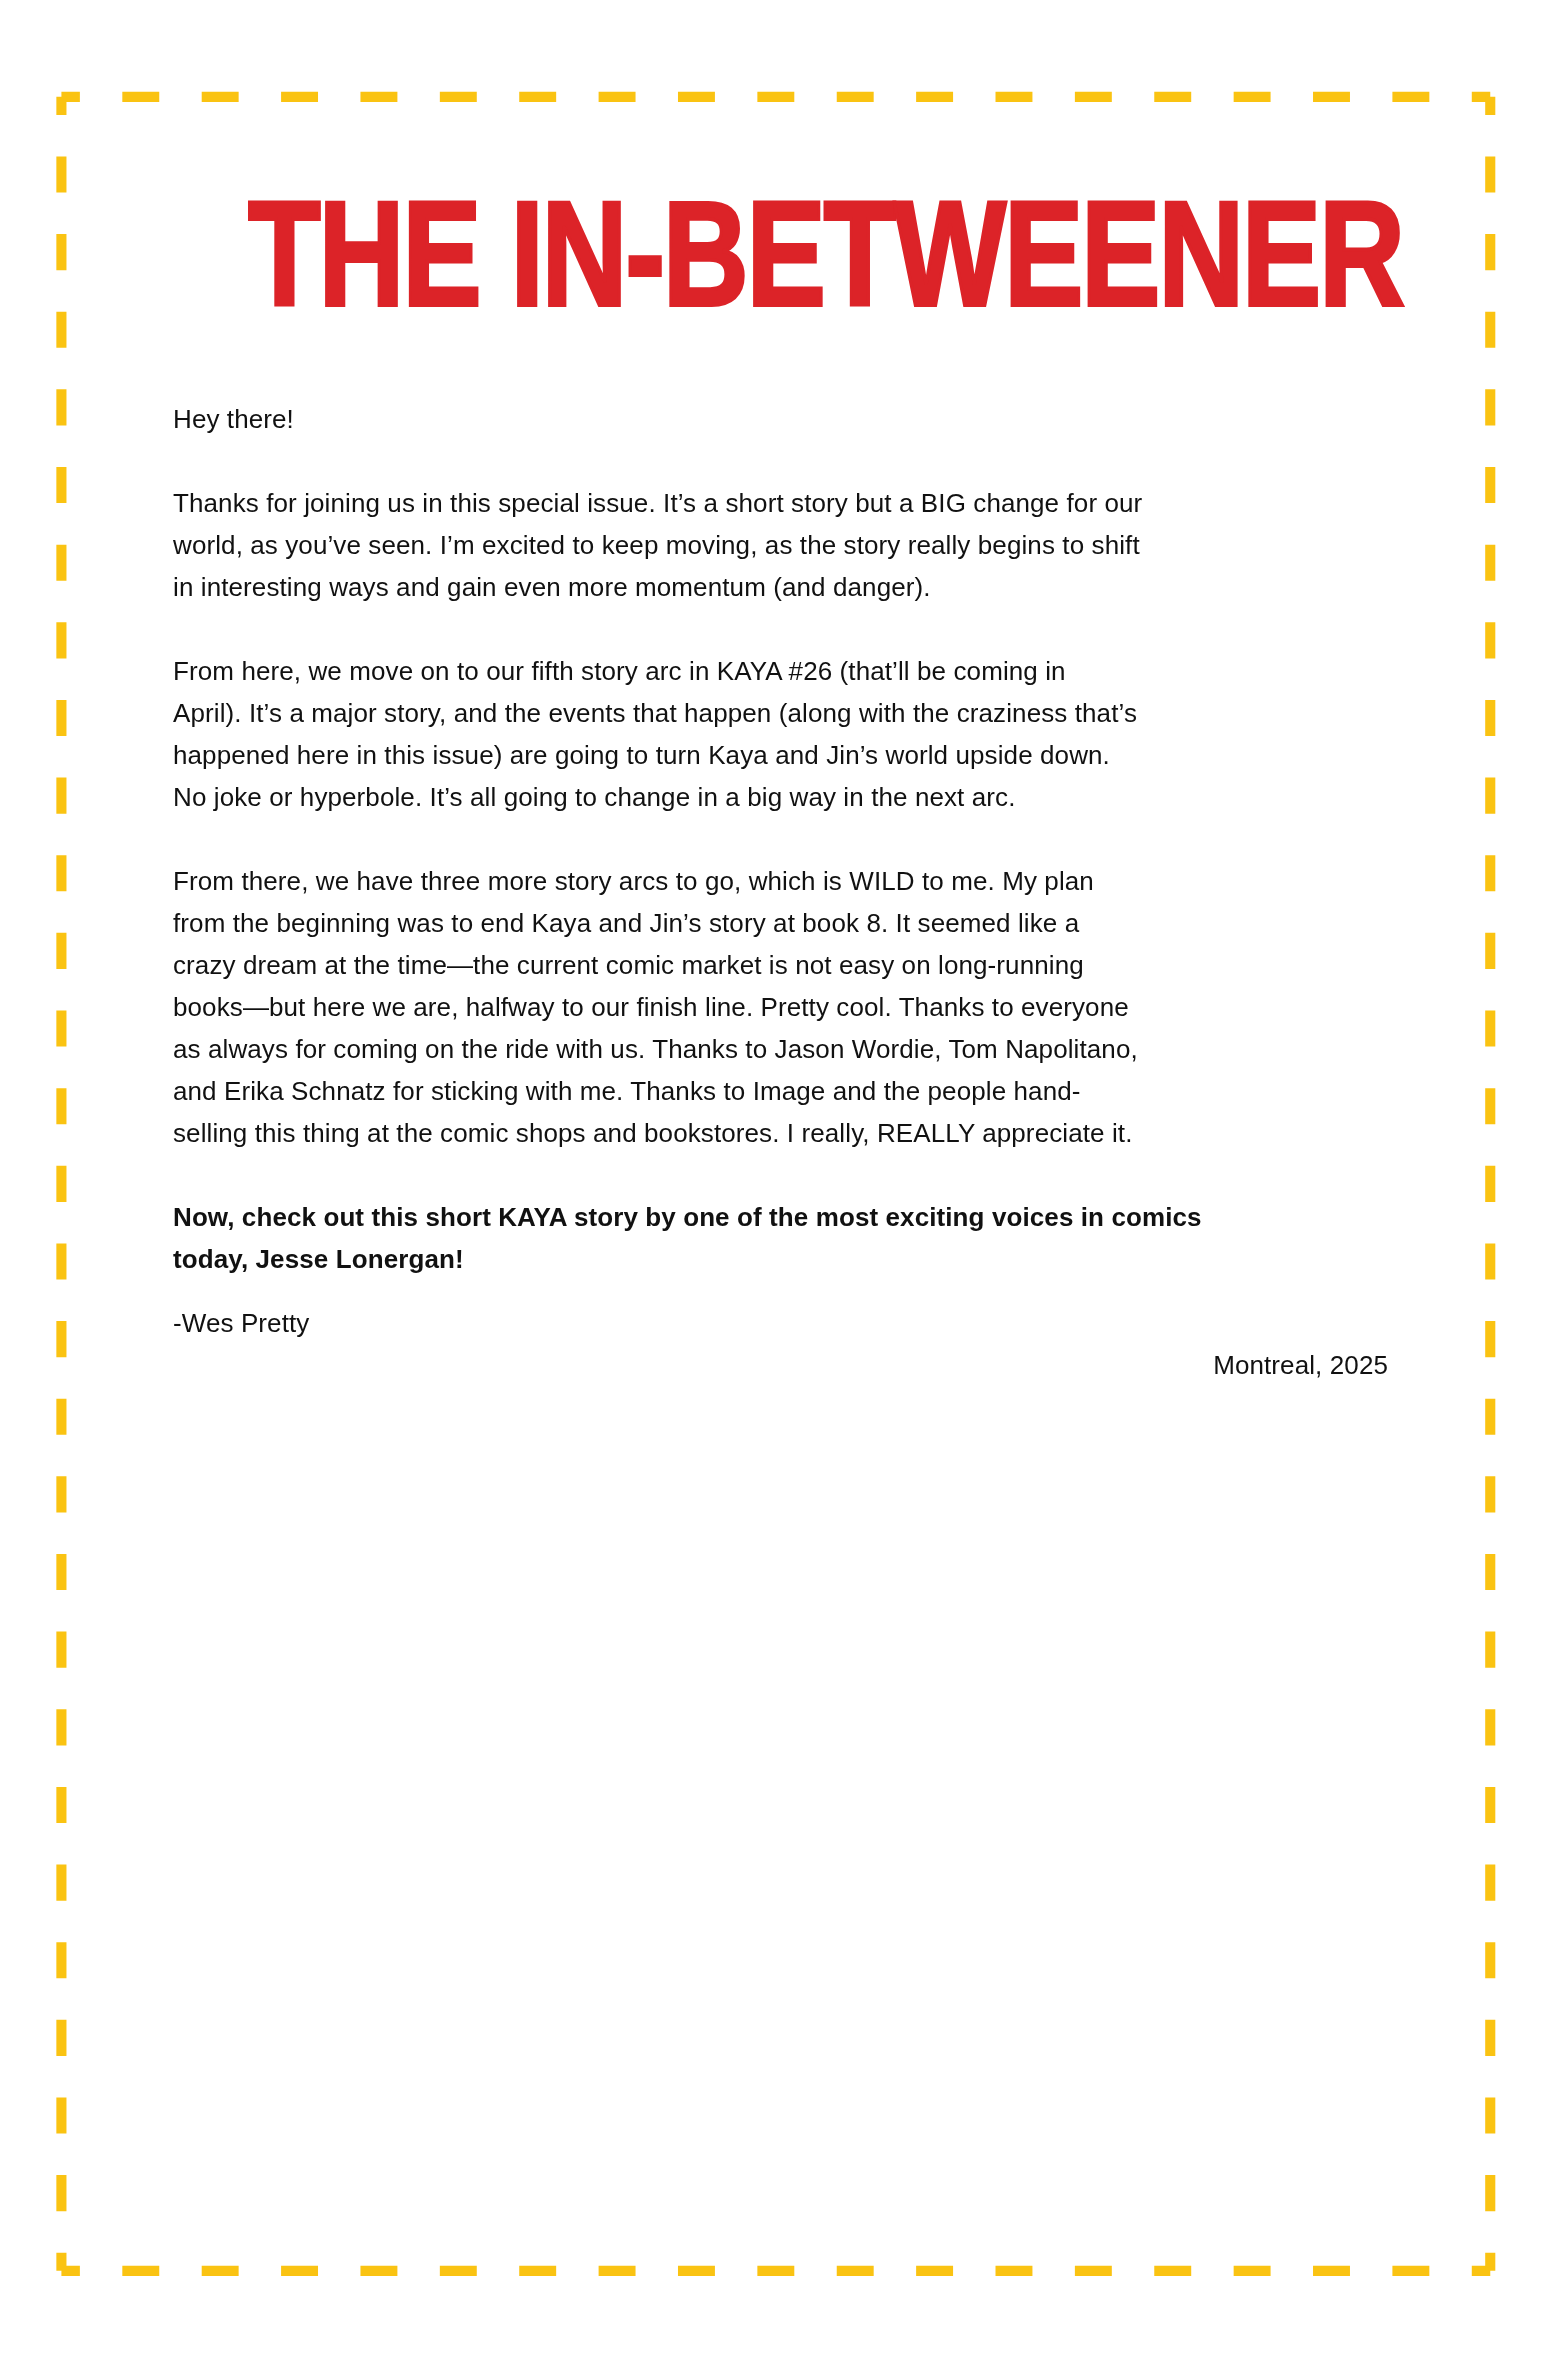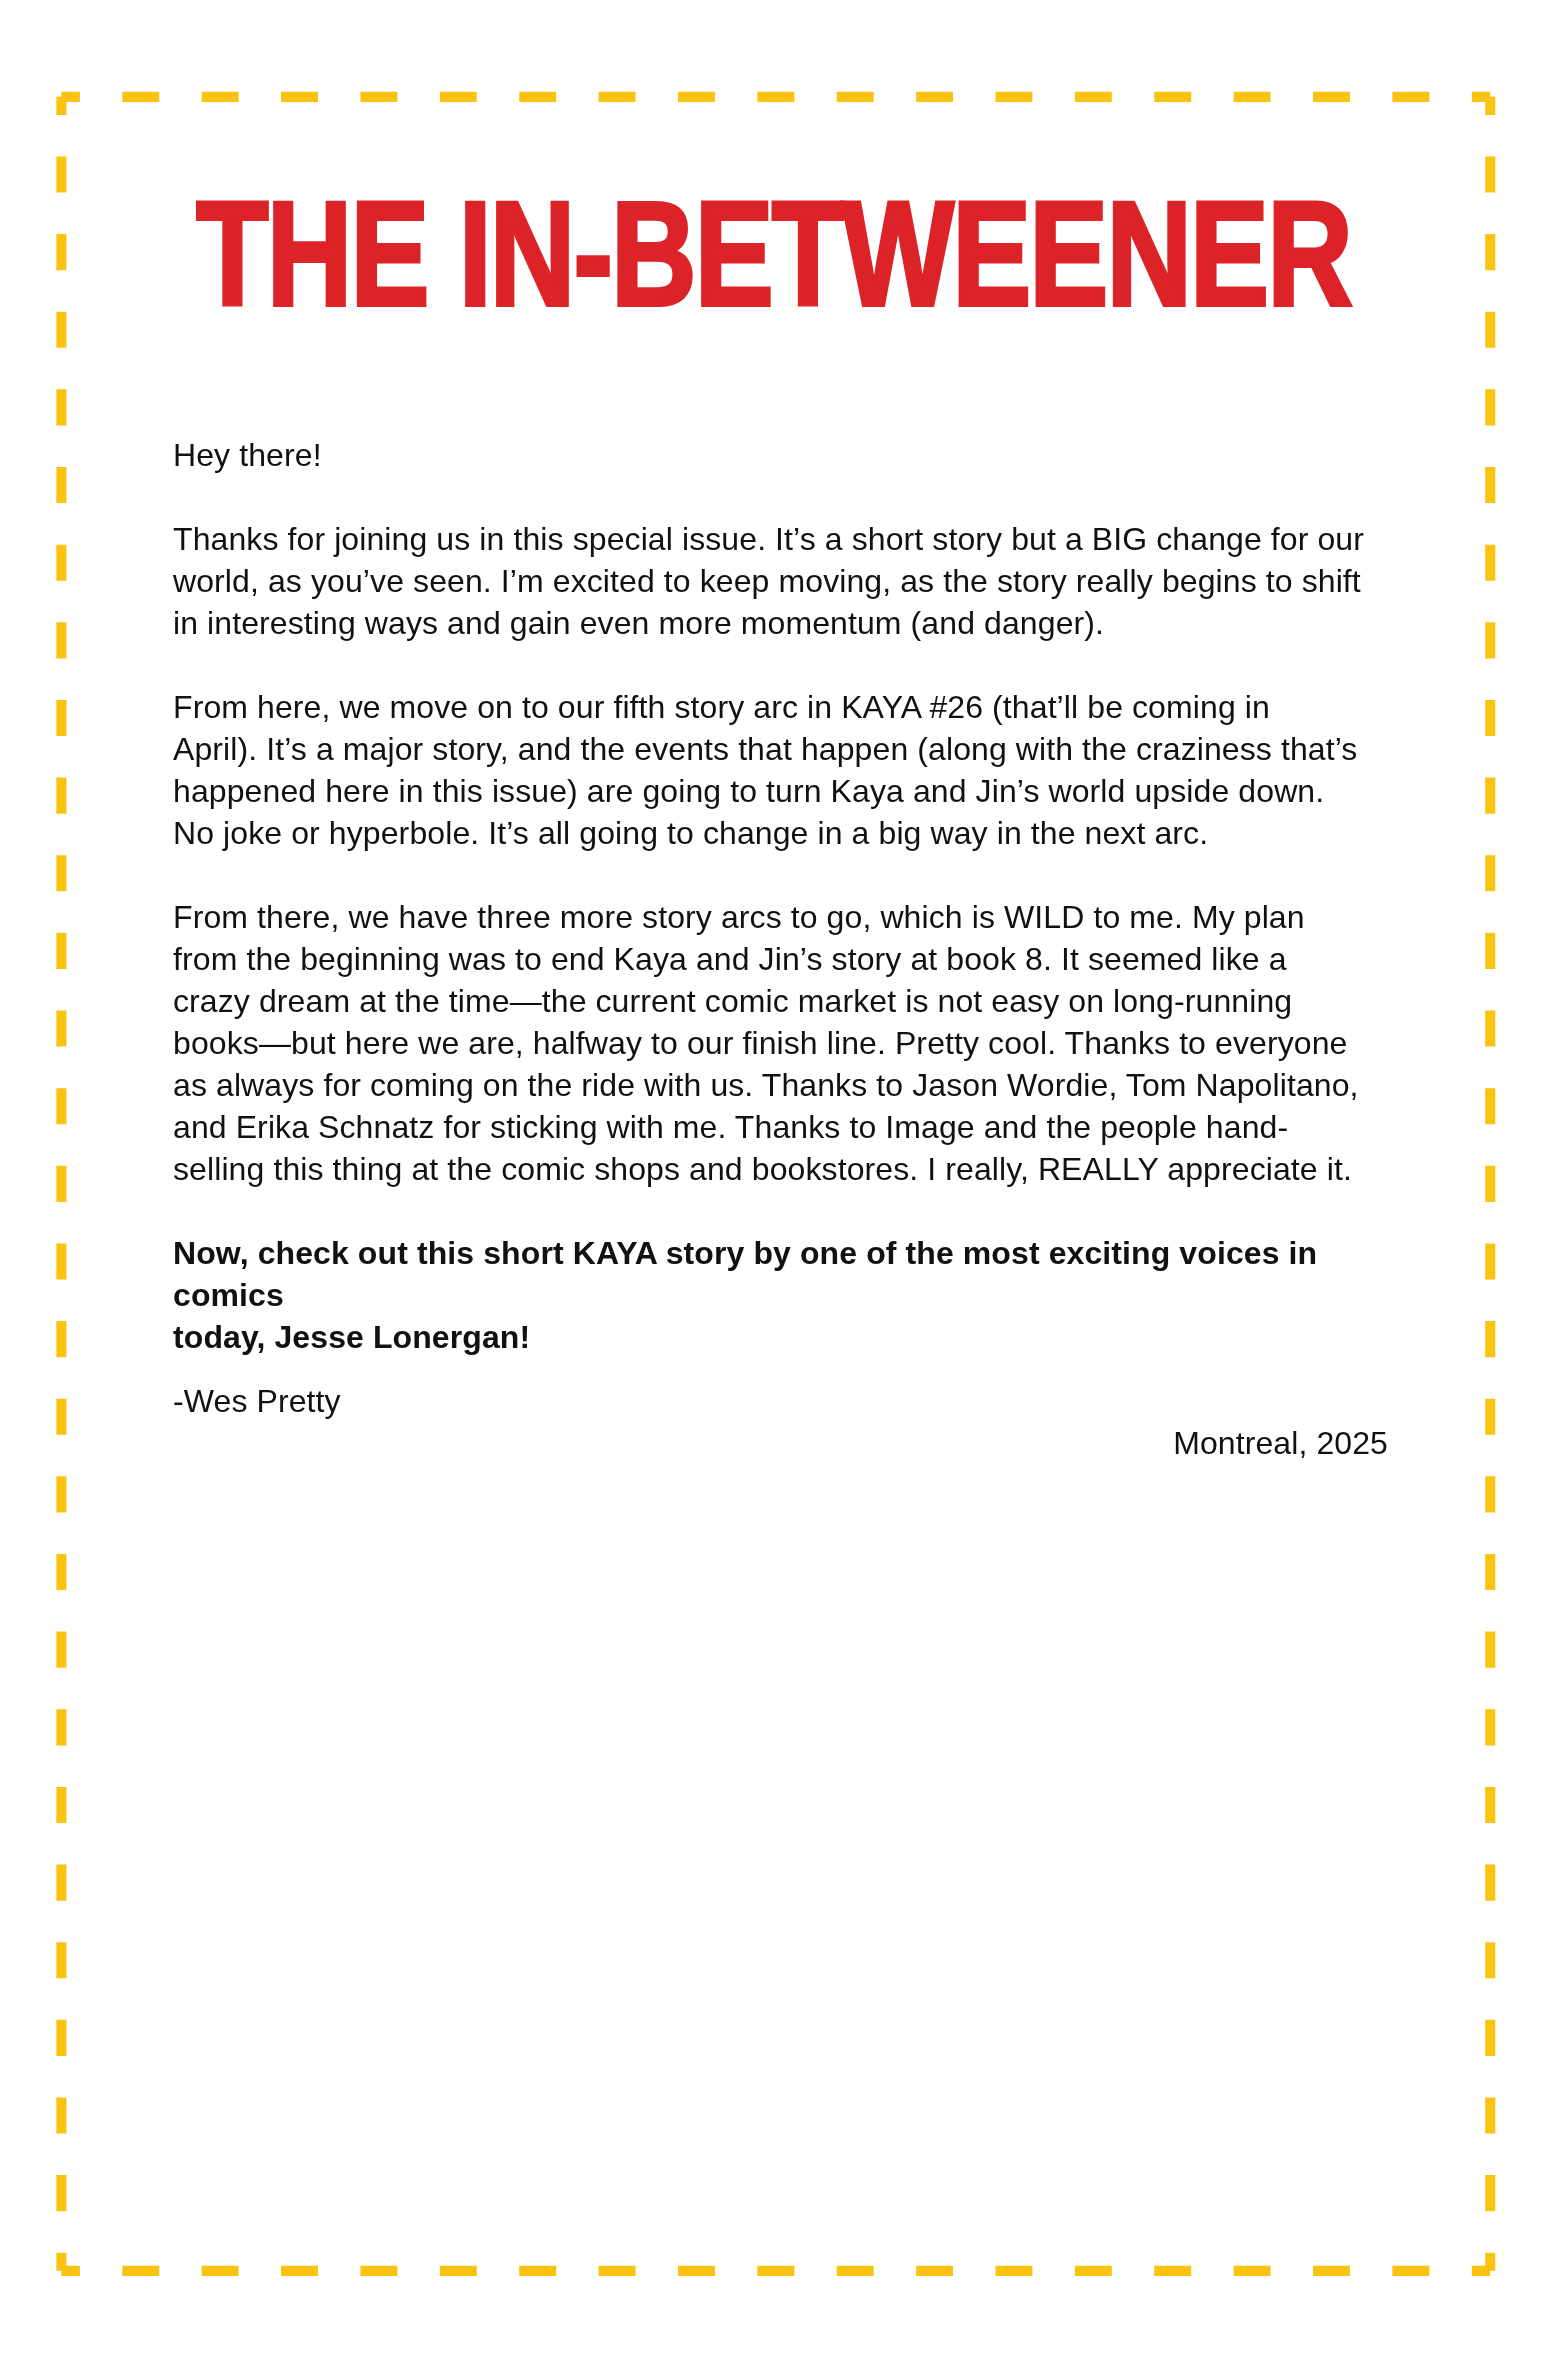--- a/index.html
+++ b/index.html
@@ -20,42 +20,41 @@
     left: 0;
     top: 0;
     display: block;
   }
   h1.title {
     position: absolute;
     top: 180px;
     left: 0;
     width: 100%;
     margin: 0;
-    text-align: center;
+    text-align: right;
     font-size: 148px;
     line-height: 1;
     font-weight: bold;
     white-space: nowrap;
   }
   .title-inner {
     display: inline-block;
     transform: scaleX(0.8);
     transform-origin: 50% 50%;
     letter-spacing: -2.3px;
     -webkit-text-stroke: 3.9px currentColor;
   }
   .letter {
     position: absolute;
     left: 173px;
     top: 398px;
     width: 1215px;
-    font-size: 32px;
+    font-size: 26px;
     line-height: 42px;
     letter-spacing: 0.1px;
-    margin-top: 36px;
   }
   .letter p {
     margin: 0 0 42px 0;
     white-space: pre-line;
   }
   .letter p.tight {
     margin-bottom: 22px;
     font-weight: bold;
   }
   .sig p {

